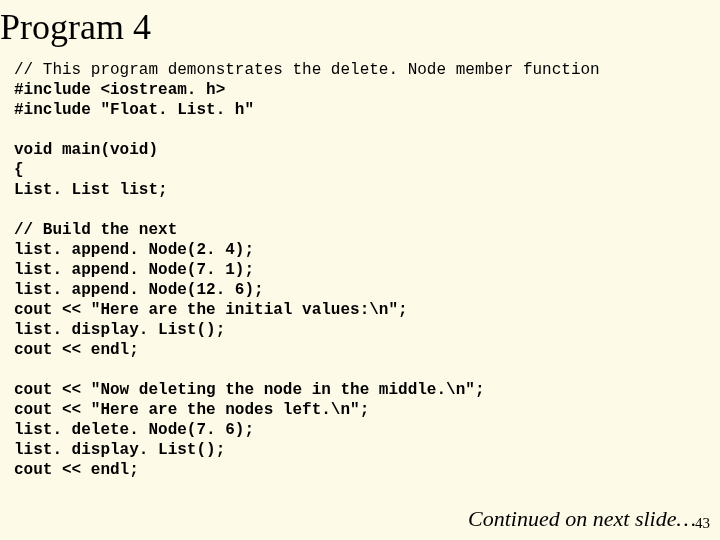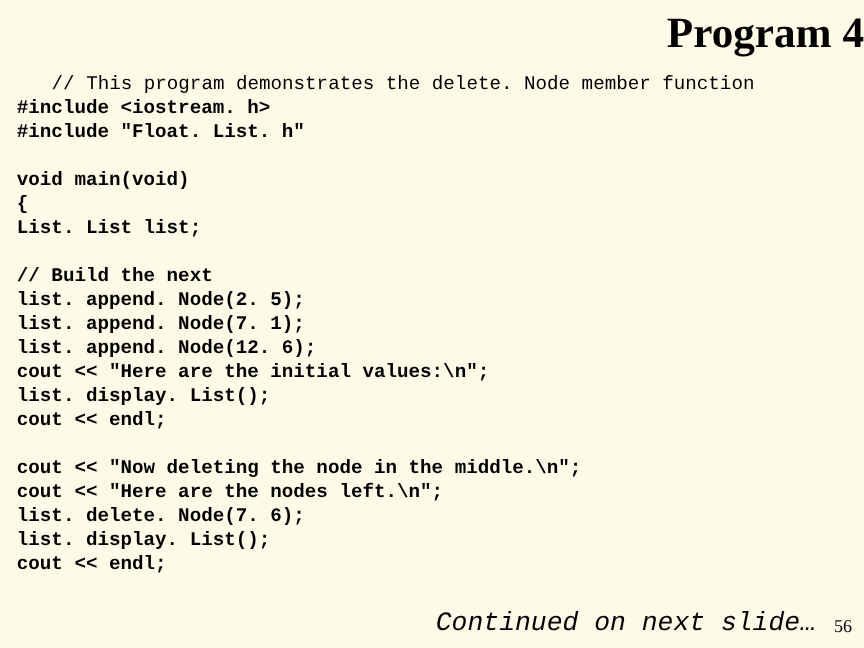--- a/index.html
+++ b/index.html
@@ -12,42 +12,42 @@
     color: #000;
     overflow: hidden;
   }
   .slide {
     position: relative;
     width: 720px;
     height: 540px;
     box-sizing: border-box;
   }
   .title {
-    text-align: right;
+    text-align: left;
     font-size: 36px;
-    font-weight: bold;
+    font-weight: normal;
     margin: 6px 0 12px 0;
     font-family: "Times New Roman", Times, serif;
   }
   .code {
     font-family: "Courier New", Courier, monospace;
     font-size: 16px;
     line-height: 1.25;
     white-space: pre;
     padding: 0 14px;
     font-weight: bold;
   }
-  .code .c0 { font-weight: normal; margin-left: 29px; }
+  .code .c0 { font-weight: normal; }
   .continued {
     position: absolute;
-    right: 40px;
+    right: 24px;
     bottom: 14px;
     font-style: italic;
     font-size: 22px;
-    font-family: Liberation Mono, monospace;
+    font-family: Liberation Serif, serif;
     text-align: center;
   }
   .pagenum {
     position: absolute;
     right: 10px;
     bottom: 14px;
     font-size: 15px;
     font-family: "Times New Roman", Times, serif;
   }
 </style>
@@ -60,29 +60,29 @@
 
   <div class="code"><span class="c0">// This program demonstrates the delete. Node member function</span>
 <span>#include &lt;iostream. h&gt;</span>
 <span>#include "Float. List. h"</span>
 <span></span>
 <span>void main(void)</span>
 <span>{</span>
 <span>List. List list;</span>
 <span></span>
 <span>// Build the next</span>
-<span>list. append. Node(2. 5);</span>
+<span>list. append. Node(2. 4);</span>
 <span>list. append. Node(7. 1);</span>
 <span>list. append. Node(12. 6);</span>
 <span>cout &lt;&lt; "Here are the initial values:\n";</span>
 <span>list. display. List();</span>
 <span>cout &lt;&lt; endl;</span>
 <span></span>
 <span>cout &lt;&lt; "Now deleting the node in the middle.\n";</span>
 <span>cout &lt;&lt; "Here are the nodes left.\n";</span>
 <span>list. delete. Node(7. 6);</span>
 <span>list. display. List();</span>
 <span>cout &lt;&lt; endl;</span></div>
 
   <div class="continued">Continued on next slide…</div>
-  <div class="pagenum">56</div>
+  <div class="pagenum">43</div>
 
 </div>
 
 </body></html>

